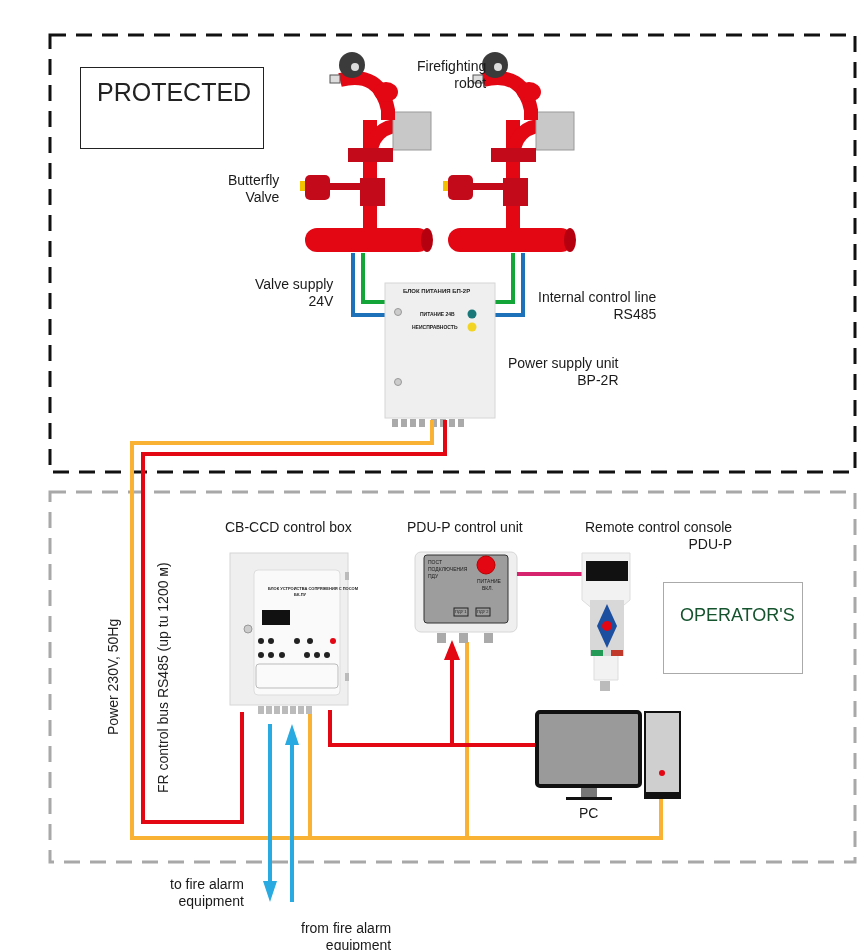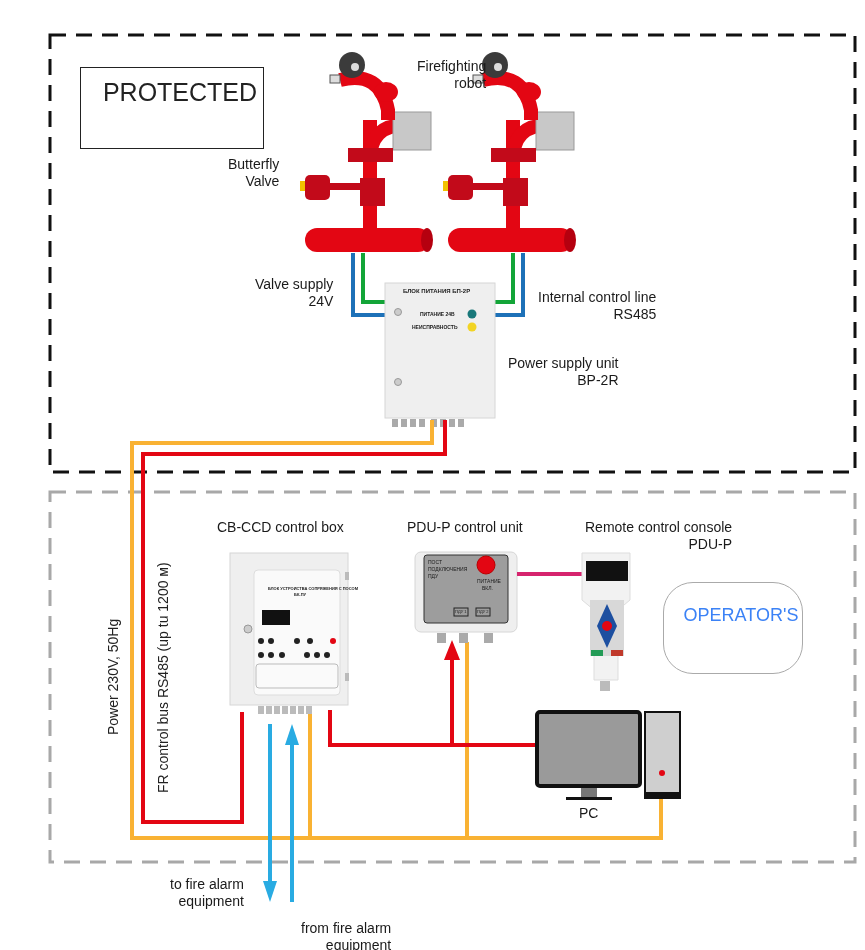--- a/index.html
+++ b/index.html
@@ -1,21 +1,21 @@
 <!DOCTYPE html>
 <html><head>
 <meta charset="utf-8">
 <style>
   html, body { margin: 0; padding: 0; background: #ffffff; }
   body { width: 865px; height: 950px; position: relative; overflow: hidden;
          font-family: "Liberation Sans", sans-serif; color: #222; }
   svg { position: absolute; left: 0; top: 0; }
   .lbl { position: absolute; font-size: 14px; line-height: 17px; text-align: right; color: #1a1a1a; white-space: nowrap; }
-  .zone-title { position: absolute; border: 1.5px solid #222; text-align: center; font-size: 25px; line-height: 31px; box-sizing: border-box; padding-left: 16px; }
-  .zone-title.op { border-color: #aaa; color: #3b82f6; font-size: 18px; line-height: 25px; border-radius: 30px; }
+  .zone-title { position: absolute; border: 1.5px solid #222; text-align: left; font-size: 25px; line-height: 31px; box-sizing: border-box; padding-left: 16px; }
+  .zone-title.op { border-color: #aaa; color: #14532d; font-size: 18px; line-height: 25px; }
   .vlbl { position: absolute; font-size: 14px; white-space: nowrap; transform: rotate(-90deg); transform-origin: left top; }
 </style>
 </head>
 <body>
 
 <svg width="865" height="950" viewBox="0 0 865 950">
 
   <rect x="50" y="35" width="805" height="437" fill="none" stroke="#111" stroke-width="3" stroke-dasharray="16,10"></rect>
   <rect x="50" y="492" width="805" height="370" fill="none" stroke="#a8a8a8" stroke-width="3" stroke-dasharray="16,10"></rect>
 
@@ -176,37 +176,37 @@
   <div>PROTECTED</div>
 </div>
 <div class="zone-title op" style="left:663px;top:582px;width:140px;height:92px;padding-top:20px;">
   <div>OPERATOR'S</div>
 </div>
 
 <div class="lbl" style="left:417px;top:58px;">
   <div>Firefighting</div>
     <div>robot</div>
 </div>
-<div class="lbl" style="left:228px;top:156px;">
+<div class="lbl" style="left:228px;top:172px;">
   <div>Butterfly</div>
     <div>Valve</div>
 </div>
 <div class="lbl" style="left:255px;top:276px;">
   <div>Valve supply</div>
     <div>24V</div>
 </div>
 <div class="lbl" style="left:538px;top:276px;margin-top:13px;">
   <div>Internal control line</div>
     <div>RS485</div>
 </div>
 <div class="lbl" style="left:508px;top:355px;">
   <div>Power supply unit</div>
     <div>BP-2R</div>
 </div>
-<div class="lbl" style="left:217px;top:519px;">CB-CCD control box</div>
+<div class="lbl" style="left:225px;top:519px;">CB-CCD control box</div>
 <div class="lbl" style="left:407px;top:519px;">PDU-P control unit</div>
 <div class="lbl" style="left:585px;top:519px;">
   <div>Remote control console</div>
     <div>PDU-P</div>
 </div>
 <div class="lbl" style="left:579px;top:805px;">PC</div>
 <div class="vlbl" style="left:105px;top:735px;">Power 230V, 50Hg</div>
 <div class="vlbl" style="left:155px;top:793px;">FR control bus RS485 (up tu 1200 м)</div>
 <div class="lbl" style="left:170px;top:876px;">
   <div>to fire alarm</div>

